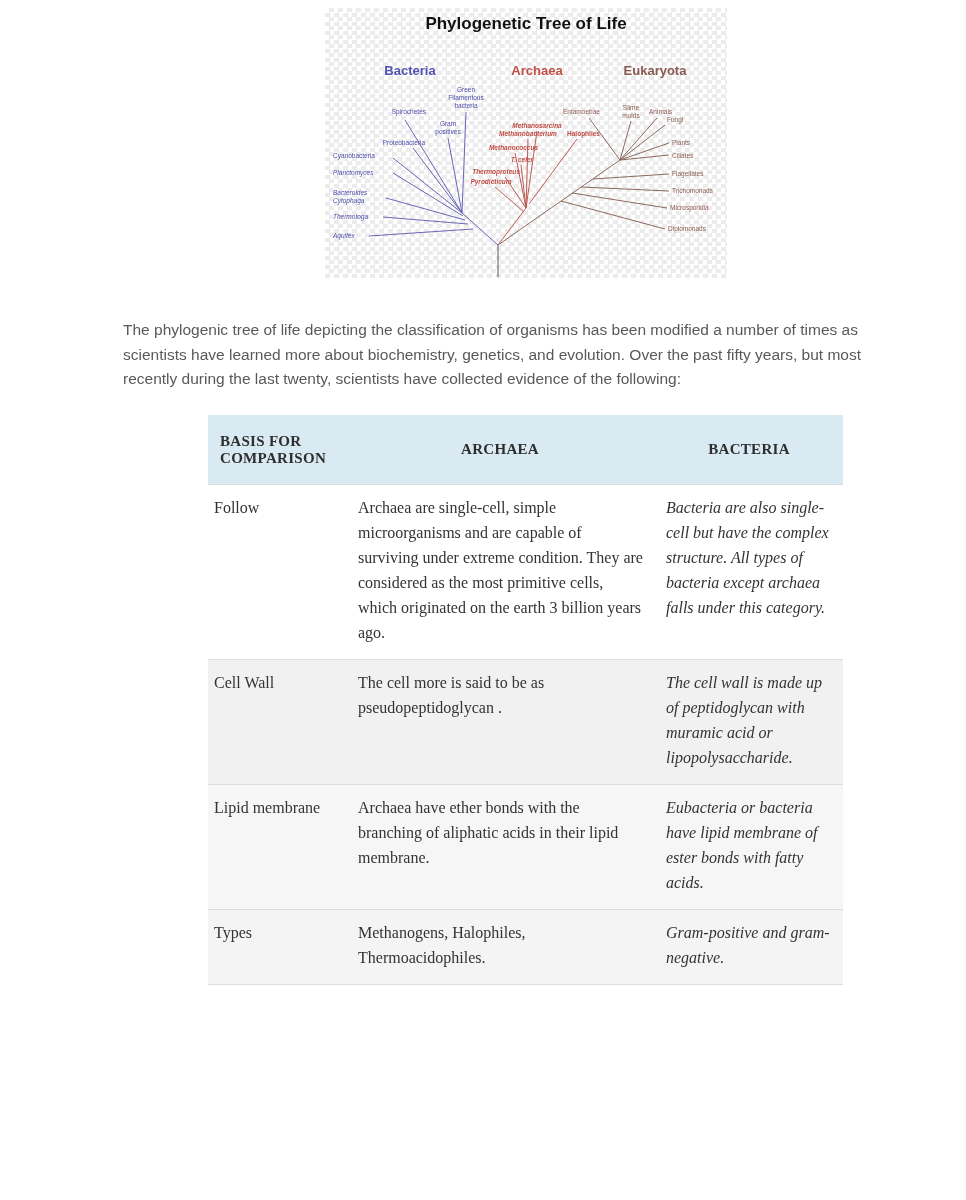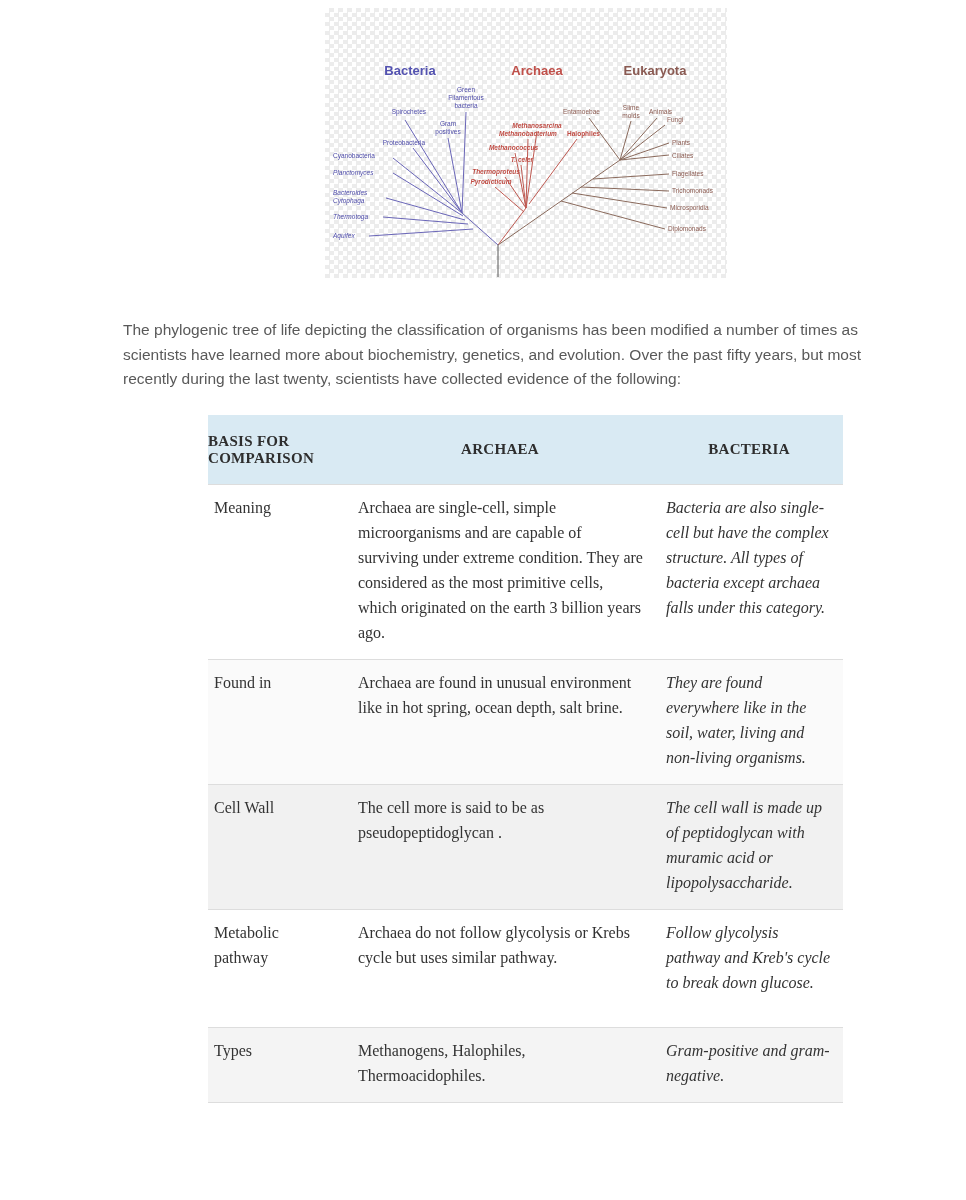--- a/index.html
+++ b/index.html
@@ -34,21 +34,21 @@
   
   .intro{position:absolute;left:123px;top:318px;width:790px;margin:0;
     font-family:"Liberation Sans",sans-serif;font-size:15.5px;line-height:24.5px;color:#595959;}
 
   
   .cmp{position:absolute;left:208px;top:415px;width:635px;border-collapse:collapse;
     table-layout:fixed;font-family:"Liberation Serif",serif;color:#333;}
   .cmp col.c1{width:137px;} .cmp col.c2{width:310px;} .cmp col.c3{width:188px;}
   .cmp th{background:#d9eaf3;font-weight:bold;font-size:15px;color:#2e2e2e;
     letter-spacing:.3px;vertical-align:middle;padding:10px 8px;height:49px;}
-  .cmp th.h1{text-align:left;padding-left:0;}
+  .cmp th.h1{text-align:left;padding-left:12px;}
   .cmp th.h2,.cmp th.h3{text-align:center;}
   .cmp td{vertical-align:top;font-size:16px;line-height:25px;
     border-top:1px solid #dddddd;padding:10px 10px 14px 6px;}
   .cmp td.c2{padding-left:13px;}
   .cmp td.c3{padding-left:11px;font-style:italic;}
   .cmp tr.r1 td{height:142px;} .cmp tr.r2 td{height:92px;}
   .cmp tr.r3 td{height:96px;margin-left:47px;}  .cmp tr.r4 td{height:93px;}
   .cmp tr.r5 td{height:93px;}  .cmp tr.r6 td{height:41px;}
   .cmp tr.shade-0{background:#ffffff;}
   .cmp tr.shade-1{background:#fafafa;}
@@ -57,20 +57,21 @@
   .cmp tr.shade-4{background:#ffffff;}
   .cmp tr.shade-5{background:#f4f4f4;}
   .cmp tbody{border-bottom:1px solid #dddddd;}
 </style>
 </head>
 <body>
 
 <div class="page">
 
   <figure class="tree-figure">
+    <div class="tree-title">Phylogenetic Tree of Life</div>
 
     <div class="domain-label domain-bacteria">Bacteria</div>
     <div class="domain-label domain-archaea">Archaea</div>
     <div class="domain-label domain-eukaryota">Eukaryota</div>
 
     <svg class="tree-svg" viewBox="0 0 402 270">
 
       <line class="ln-t" x1="173" y1="237" x2="173" y2="269"></line>
 
       <line class="ln-b" x1="173" y1="237" x2="137" y2="205"></line>
@@ -151,38 +152,33 @@
       </colgroup>
     <thead>
       <tr>
         <th class="h1">BASIS FOR COMPARISON</th>
         <th class="h2">ARCHAEA</th>
         <th class="h3">BACTERIA</th>
       </tr>
     </thead>
     <tbody>
       <tr class="r1 shade-0">
-        <td class="c1">Meaning</td>
+        <td class="c1">Follow</td>
         <td class="c2">Archaea are single-cell, simple microorganisms and are capable of surviving under extreme condition. They are considered as the most primitive cells, which originated on the earth 3 billion years ago.</td>
         <td class="c3">Bacteria are also single-cell but have the complex structure. All types of bacteria except archaea falls under this category.</td>
-      </tr>
-      <tr class="r2 shade-1">
-        <td class="c1">Found in</td>
-        <td class="c2">Archaea are found in unusual environment like in hot spring, ocean depth, salt brine.</td>
-        <td class="c3">They are found everywhere like in the soil, water, living and non-living organisms.</td>
       </tr>
       <tr class="r3 shade-2">
         <td class="c1">Cell Wall</td>
         <td class="c2">The cell more is said to be as pseudopeptidoglycan .</td>
         <td class="c3">The cell wall is made up of peptidoglycan with muramic acid or lipopolysaccharide.</td>
       </tr>
-      <tr class="r5 shade-4">
-        <td class="c1">Metabolic pathway</td>
-        <td class="c2">Archaea do not follow glycolysis or Krebs cycle but uses similar pathway.</td>
-        <td class="c3">Follow glycolysis pathway and Kreb's cycle to break down glucose.</td>
+      <tr class="r4 shade-3">
+        <td class="c1">Lipid membrane</td>
+        <td class="c2">Archaea have ether bonds with the branching of aliphatic acids in their lipid membrane.</td>
+        <td class="c3">Eubacteria or bacteria have lipid membrane of ester bonds with fatty acids.</td>
       </tr>
       <tr class="r6 shade-5">
         <td class="c1">Types</td>
         <td class="c2">Methanogens, Halophiles, Thermoacidophiles.</td>
         <td class="c3">Gram-positive and gram-negative.</td>
       </tr>
     </tbody>
   </table>
 
 </div>

